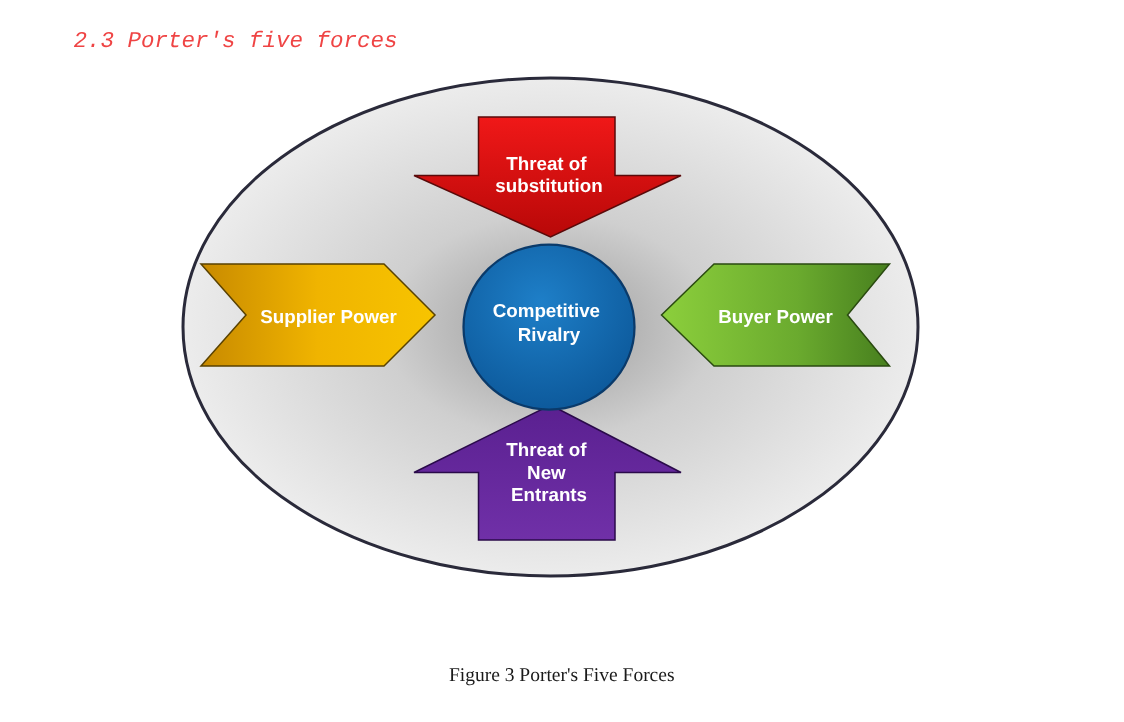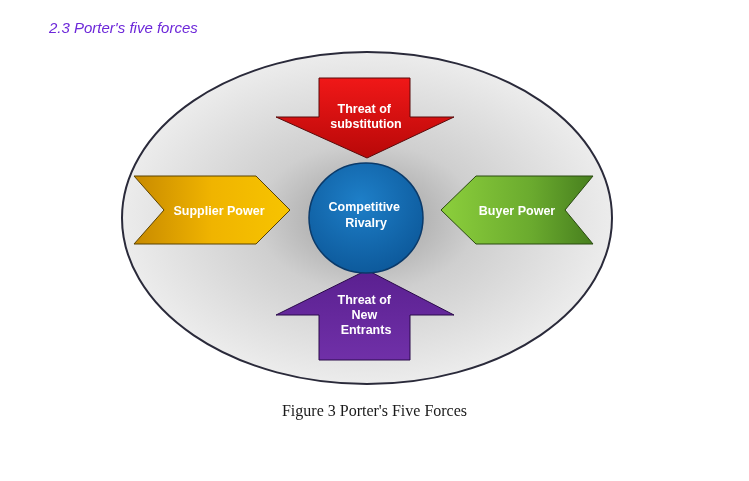--- a/index.html
+++ b/index.html
@@ -1,25 +1,25 @@
 <!DOCTYPE html>
 <html><head>
   <meta charset="utf-8">
   <style>
     html, body { margin: 0; padding: 0; background: #ffffff; }
     body { width: 749px; height: 481px; position: relative; overflow: hidden; }
     .heading {
       position: absolute; left: 49px; top: 19px;
-      font-family: Liberation Sans, sans-serif;
-      font-style: italic; font-size: 15px; color: #6d28d9;
+      font-family: Liberation Mono, monospace;
+      font-style: italic; font-size: 15px; color: #ef4444;
     }
     .caption {
-      position: absolute; left: 0; width: 749px; top: 402px; text-align: center;
+      position: absolute; left: 0; width: 749px; top: 442px; text-align: center;
       font-family: "Liberation Serif", "DejaVu Serif", serif;
-      font-size: 16px; color: #1a1a1a;
+      font-size: 13px; color: #1a1a1a;
     }
     svg.diagram { position: absolute; left: 0; top: 0; }
     .lbl {
       font-family: "Liberation Sans", "DejaVu Sans", sans-serif;
       font-weight: bold; font-size: 12.5px; fill: #ffffff;
     }
   </style>
 </head>
 <body>
 

